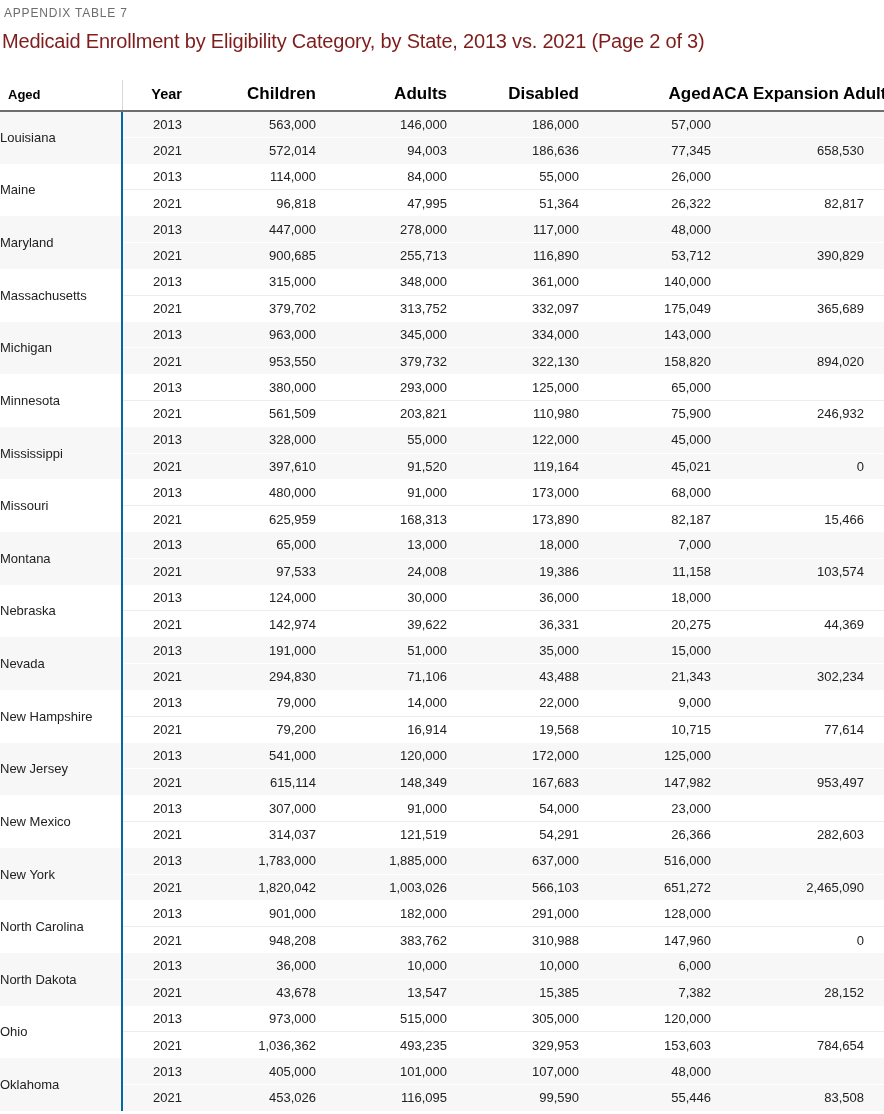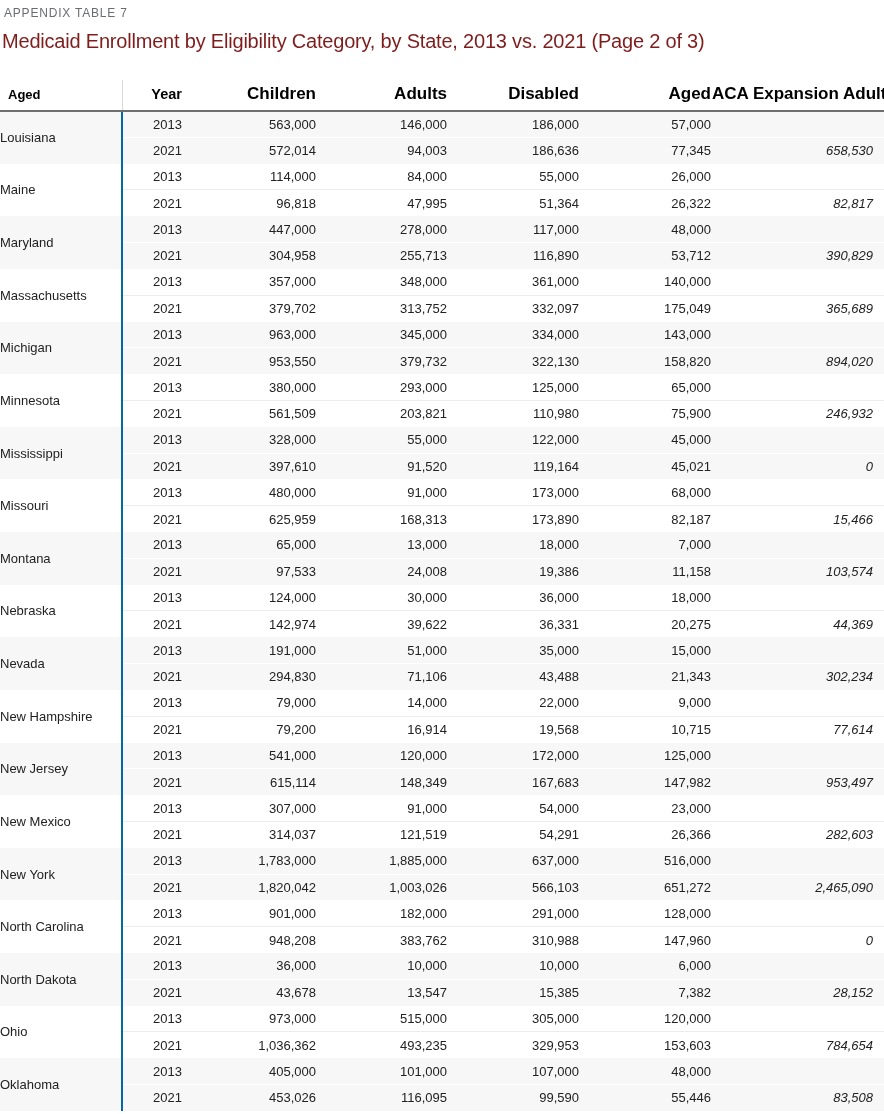--- a/index.html
+++ b/index.html
@@ -51,21 +51,21 @@
   tbody td {
     font-size: 13px;
     color: #222222;
     vertical-align: middle;
     padding: 0;
     white-space: nowrap;
   }
   td.state { border-right: 2px solid #0369a1; text-align: left; }
   td.year  { text-align: right; padding-right: 2px; }
   td.num   { text-align: right; padding-right: 1px; }
-  td.aca   { padding-right: 11px; font-style: italic; }
+  td.aca   { padding-right: 20px; }
   tr.g td  { background: #f7f7f7; }
   tr.r2.g td { border-top: 1px solid #ffffff; }
   tr.r2.w td { border-top: 1px solid #ececec; }
 </style>
 </head>
 <body>
 
 <div class="page">
   <div class="appendix-label">APPENDIX TABLE 7</div>
   <h1 class="title">Medicaid Enrollment by Eligibility Category, by State, 2013 vs. 2021 (Page 2 of 3)</h1>
@@ -130,30 +130,30 @@
           <td class="state" rowspan="2">Maryland</td>
           <td class="year">2013</td>
           <td class="num">447,000</td>
           <td class="num">278,000</td>
           <td class="num">117,000</td>
           <td class="num">48,000</td>
           <td class="num aca"></td>
         </tr>
         <tr class="g r2">
           <td class="year">2021</td>
-          <td class="num">304,958</td>
+          <td class="num">900,685</td>
           <td class="num">255,713</td>
           <td class="num">116,890</td>
           <td class="num">53,712</td>
           <td class="num aca">390,829</td>
         </tr>
         <tr class="w r1">
           <td class="state" rowspan="2">Massachusetts</td>
           <td class="year">2013</td>
-          <td class="num">357,000</td>
+          <td class="num">315,000</td>
           <td class="num">348,000</td>
           <td class="num">361,000</td>
           <td class="num">140,000</td>
           <td class="num aca"></td>
         </tr>
         <tr class="w r2">
           <td class="year">2021</td>
           <td class="num">379,702</td>
           <td class="num">313,752</td>
           <td class="num">332,097</td>

